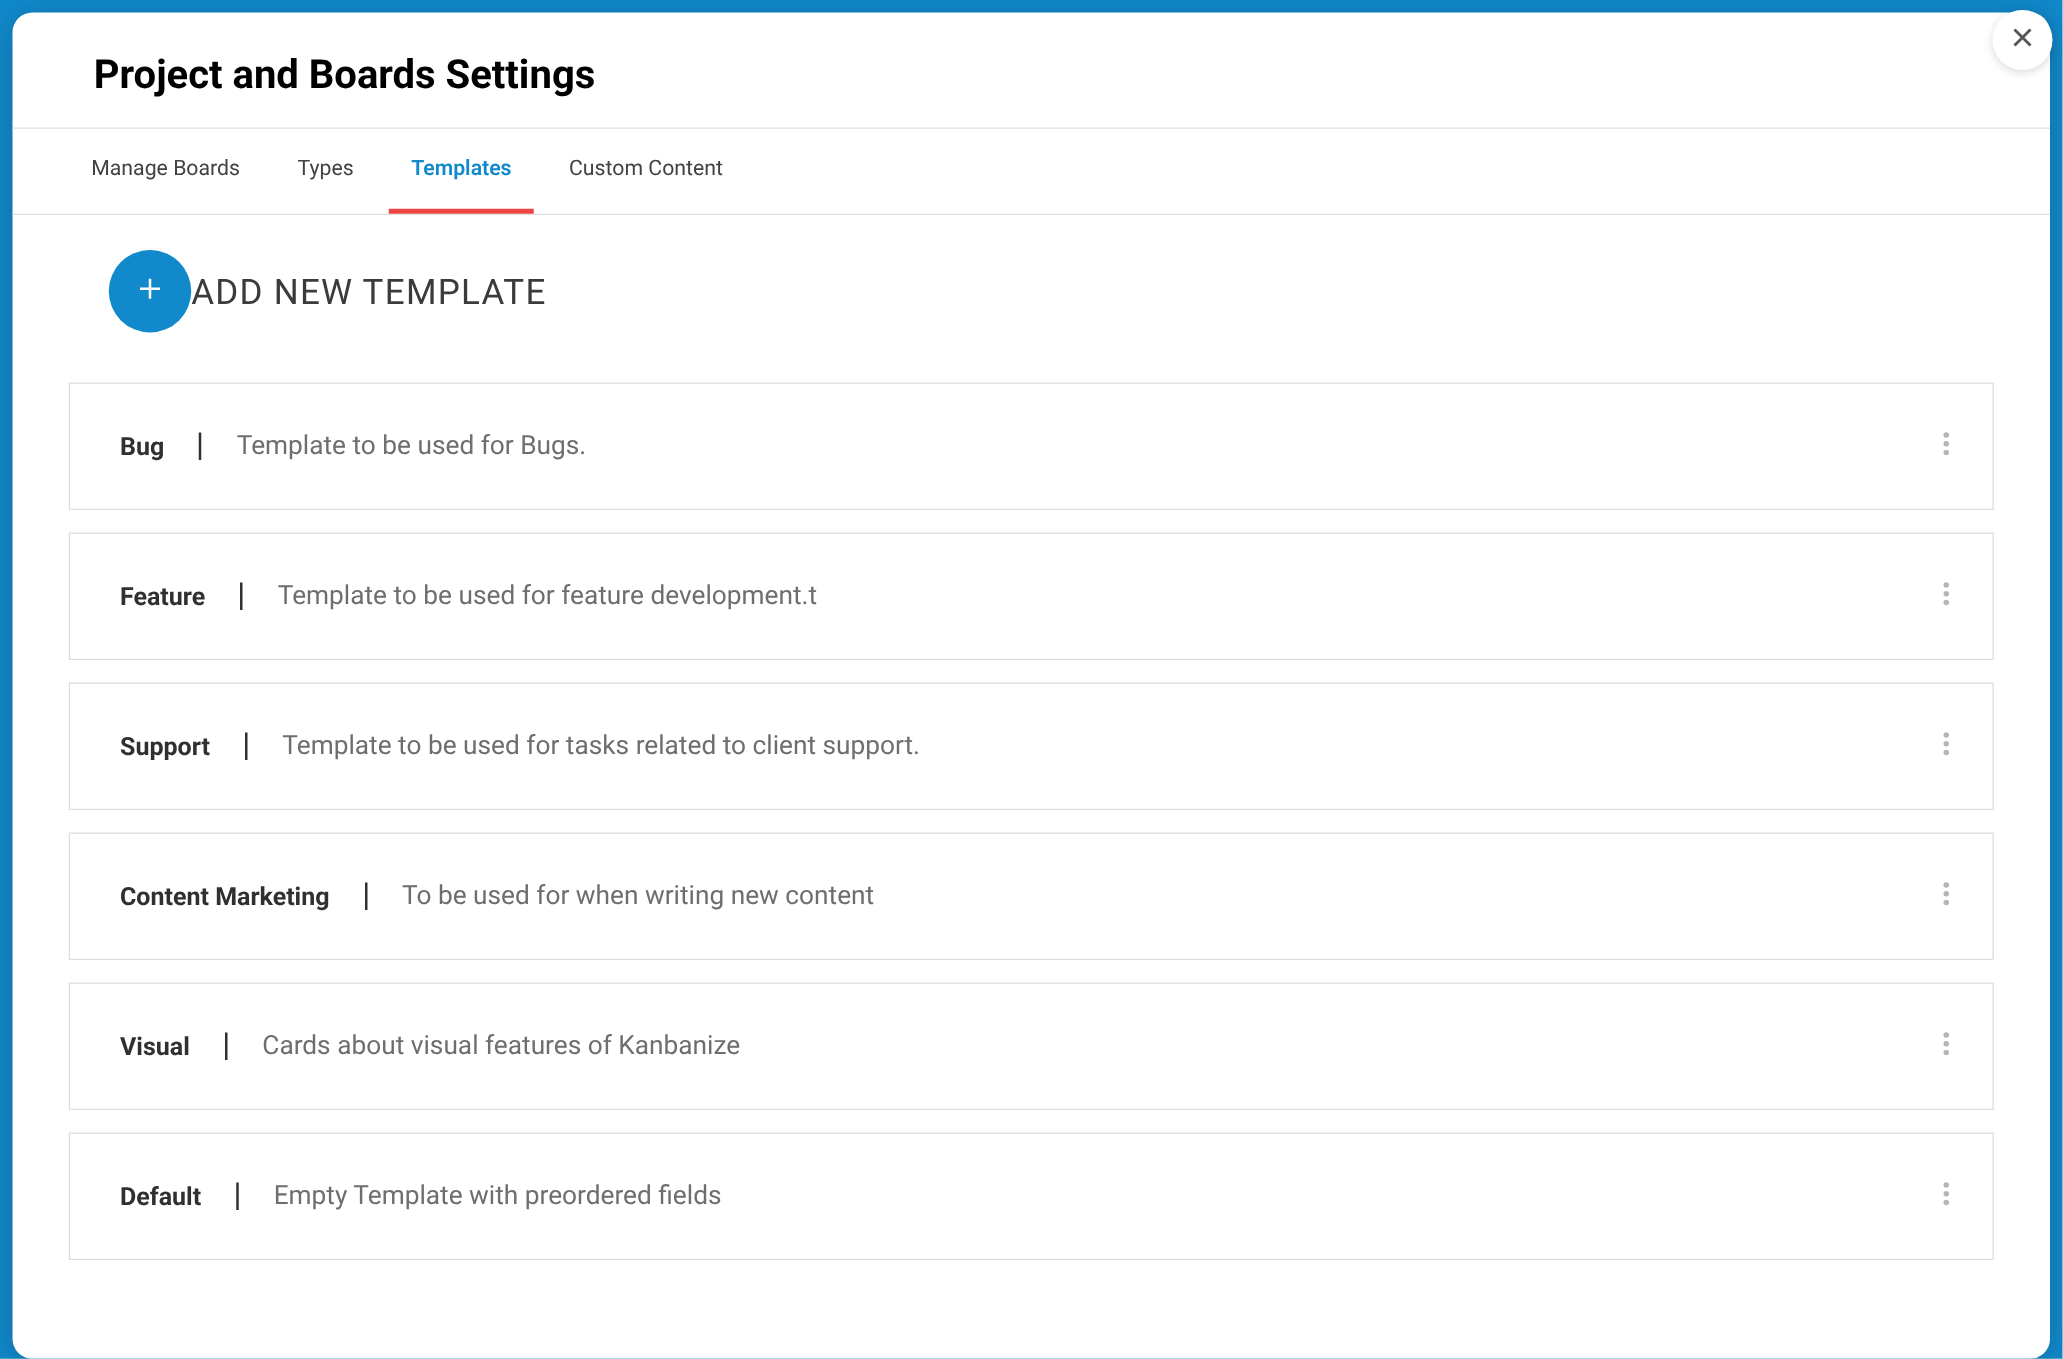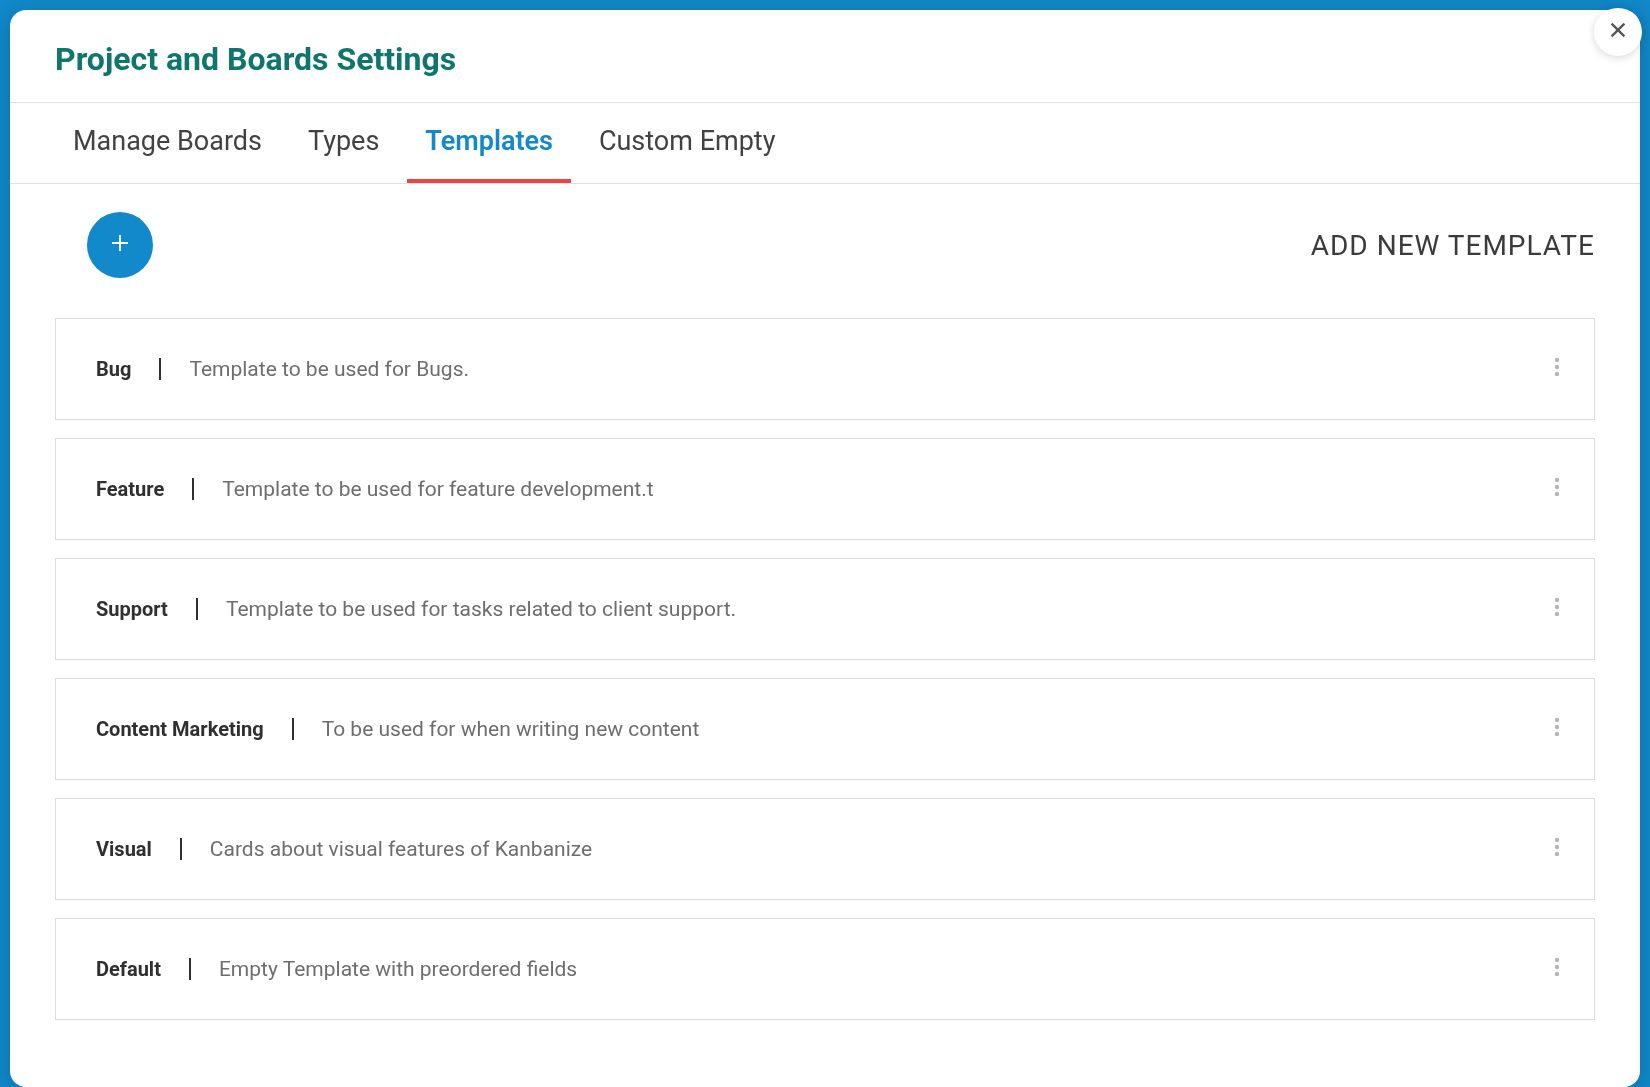--- a/index.html
+++ b/index.html
@@ -52,50 +52,49 @@
       stroke: #555;
       stroke-width: 2.5;
     }
     .modal-header {
       padding: 30px 45px 24px 45px;
       border-bottom: 1px solid #e0e0e0;
     }
     .modal-title {
       font-size: 32px;
       font-weight: 700;
-      color: #0f766e;
+      color: #000000;
+      margin-left: 20px;
     }
     .tabs {
       display: flex;
       gap: 10px;
       padding: 0 45px;
       border-bottom: 1px solid #e0e0e0;
     }
     .tab {
       padding: 22px 18px;
-      font-size: 27px;
+      font-size: 17px;
       color: #424242;
       cursor: pointer;
       border-bottom: 4px solid transparent;
     }
     .tab.active {
       color: #1189ca;
       font-weight: 600;
       border-bottom: 4px solid #ef4444;
     }
     .content {
       padding: 28px 45px 40px 45px;
     }
     .add-row {
       display: flex;
       align-items: center;
-      gap: 36px;
       margin-bottom: 40px;
       padding-left: 32px;
-      justify-content: space-between;
     }
     .add-button {
       width: 66px;
       height: 66px;
       border-radius: 50%;
       background: #1189ca;
       color: #fff;
       display: flex;
       align-items: center;
       justify-content: center;
@@ -172,21 +171,21 @@
       <div class="tab">
         <span>Manage Boards</span>
       </div>
       <div class="tab">
         <span>Types</span>
       </div>
       <div class="tab active">
         <span>Templates</span>
       </div>
       <div class="tab">
-        <span>Custom Empty</span>
+        <span>Custom Content</span>
       </div>
     </div>
 
     <div class="content">
 
       <div class="add-row">
         <div class="add-button">
           <span>
             <svg viewBox="0 0 24 24" fill="none">
                 <line x1="12" y1="4" x2="12" y2="20"></line>

